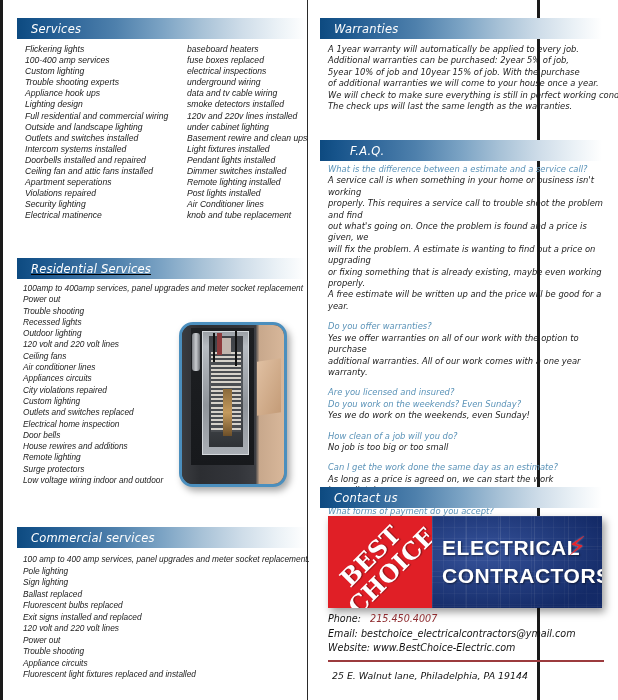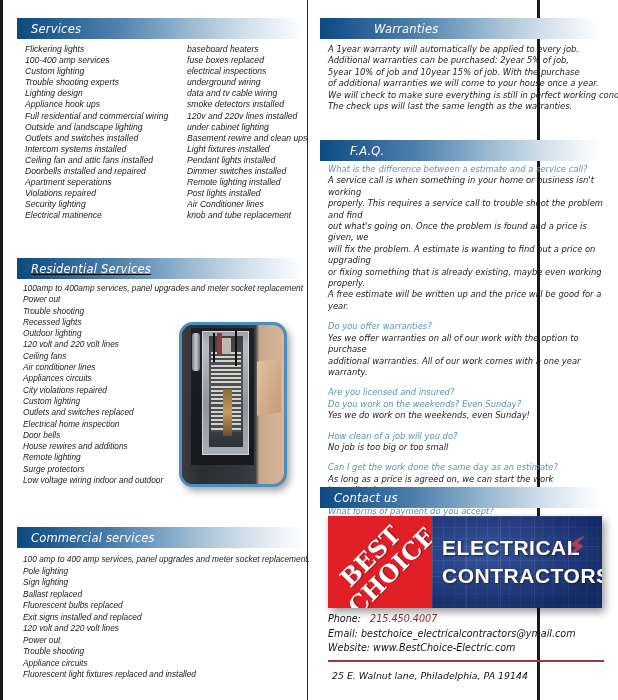--- a/index.html
+++ b/index.html
@@ -264,28 +264,28 @@
 
     <div class="bar" style="left:14px; top:18px; width:289px;">
       <span class="bar-label">Services</span>
     </div>
 
     <div class="list" style="left:22px; top:44px;">
       <div>Flickering lights</div>
       <div>100-400 amp services</div>
       <div>Custom lighting</div>
       <div>Trouble shooting experts</div>
+      <div>Appliance hook ups</div>
       <div>Lighting design</div>
-      <div>Appliance hook ups</div>
       <div>Full residential and commercial wiring</div>
       <div>Outside and landscape lighting</div>
       <div>Outlets and switches installed</div>
       <div>Intercom systems installed</div>
+      <div>Doorbells installed and repaired</div>
       <div>Ceiling fan and attic fans installed</div>
-      <div>Doorbells installed and repaired</div>
       <div>Apartment seperations</div>
       <div>Violations repaired</div>
       <div>Security lighting</div>
       <div>Electrical matinence</div>
     </div>
 
     <div class="list" style="left:184px; top:44px;">
       <div>baseboard heaters</div>
       <div>fuse boxes replaced</div>
       <div>electrical inspections</div>
@@ -360,21 +360,21 @@
       <div>120 volt and 220 volt lines</div>
       <div>Power out</div>
       <div>Trouble shooting</div>
       <div>Appliance circuits</div>
       <div>Fluorescent light fixtures replaced and installed</div>
     </div>
   </div>
 
   <div class="col-right">
 
-    <div class="bar" style="left:12px; top:18px; width:282px;padding-left:40px;">
+    <div class="bar" style="left:12px; top:18px; width:282px;">
       <span class="bar-label">Warranties</span>
     </div>
 
     <div class="para" style="left:20px; top:44px;">
       <div>A 1year warranty will automatically be applied to every job.</div>
       <div>Additional warranties can be purchased: 2year 5% of job,</div>
       <div>5year 10% of job and 10year 15% of job. With the purchase</div>
       <div>of additional warranties we will come to your house once a year.</div>
       <div>We will check to make sure everything is still in perfect working condition.</div>
       <div>The check ups will last the same length as the warranties.</div>

